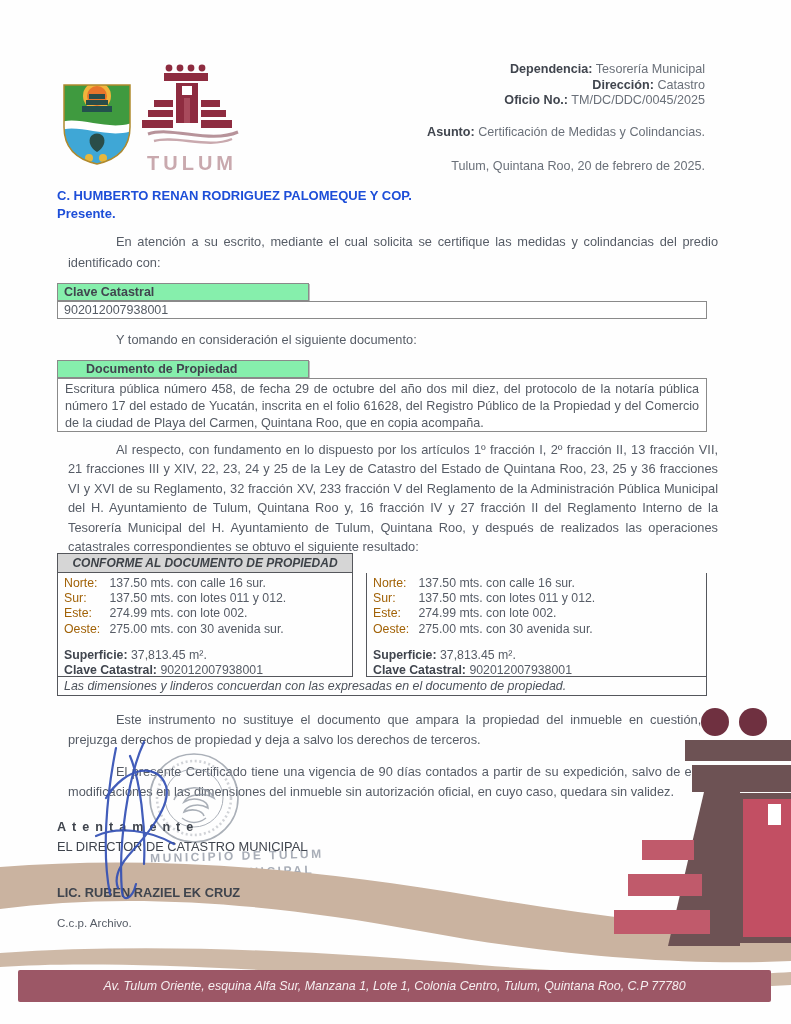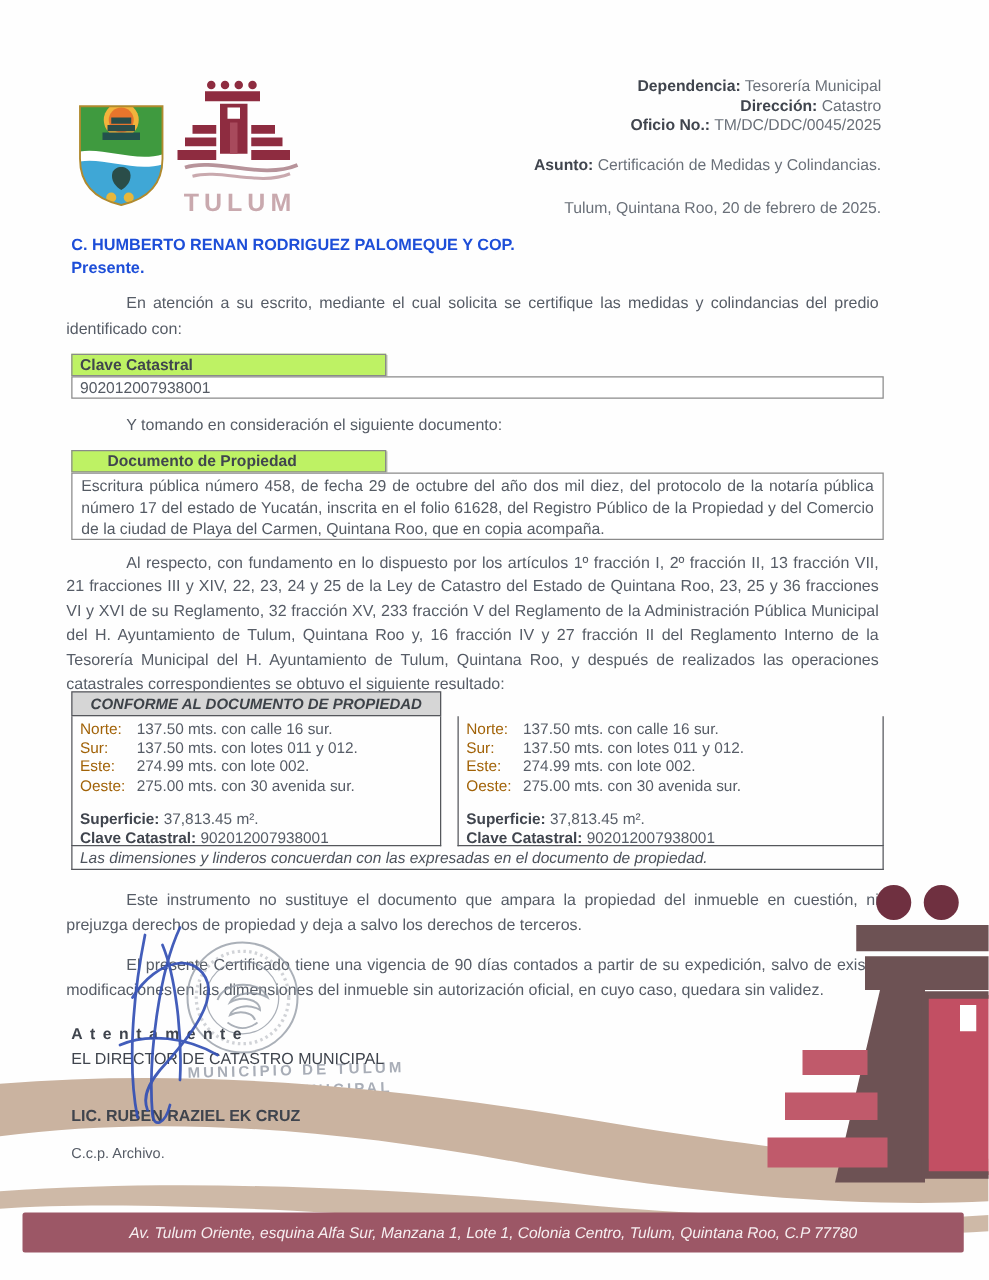--- a/index.html
+++ b/index.html
@@ -18,31 +18,31 @@
   .hdr-info .asunto { margin-top:16px; }
   .hdr-info .pdate  { margin-top:19px; }
 
   .logo-escudo { left:60px; top:78px; width:74px; height:90px; z-index:1;}
   .logo-tulum  { left:138px; top:62px; width:108px; text-align:center; z-index:1;}
   .logo-tulum .word { display:block; font-weight:bold; font-size:20px; letter-spacing:4px; color:#c9a9ae; margin-top:1px; }
 
   
   .addressee { left:57px; top:187px; font-size:13px; line-height:18px; z-index:1;}
   .addressee div { font-weight:bold; color:#1d4ed8; }
-  .para { left:53px; width:650px; text-align:justify; line-height:20px; z-index:1;}
+  .para { left:68px; width:650px; text-align:justify; line-height:20px; z-index:1;}
   .indent { text-indent:48px; }
   .p-intro { top:231px; line-height:21px; }
   .p-considering { top:330px; }
   .p-legal { top:440px; line-height:19.4px; }
   .p-nosub { top:710px; }
   .p-validity { top:762px; }
 
   
   .gbox { border:1px solid #8a8a8a; font-size:12.5px; padding:1px 6px; background:#fff; color:#555b64; z-index:1;}
-  .gbox.head { background:#bef264; font-weight:bold; color:#40454e; box-shadow:1px 1px 0 #bdbdbd; }
+  .gbox.head { background:#86efac; font-weight:bold; color:#40454e; box-shadow:1px 1px 0 #bdbdbd; }
   .b-clave-h { left:57px; top:283px; width:252px; height:18px; }
   .b-clave-v { left:57px; top:301px; width:650px; height:18px; }
   .b-doc-h   { left:57px; top:360px; width:252px; height:18px;padding-left:28px; }
   .b-doc-t   { left:57px; top:378px; width:650px; height:54px; text-align:justify; line-height:17.2px; font-size:12.6px; padding:2px 7px; }
 
   
   .results { left:57px; top:553px; width:650px; z-index:1;}
   .trow { display:flex; gap:13px; }
   .c1 { width:296px; } .c2 { width:341px; }
   .thead { border:1px solid #55575c; background:#d6d6d6; height:20px; text-align:center;

